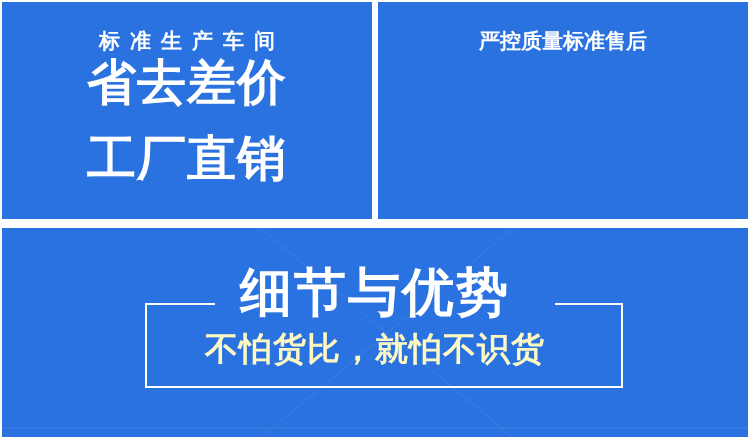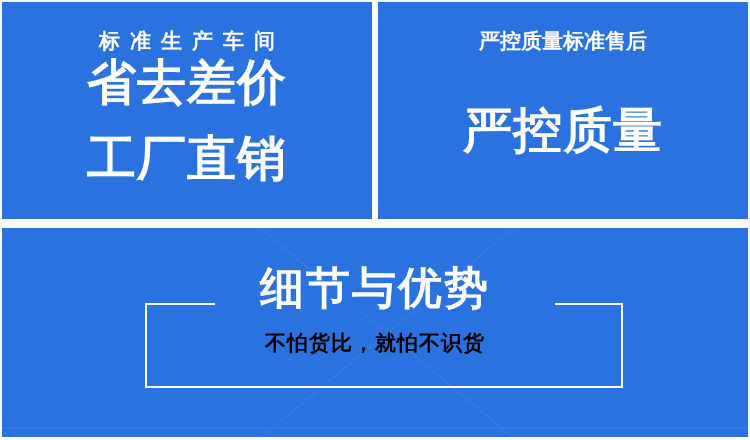--- a/index.html
+++ b/index.html
@@ -109,35 +109,35 @@
     background: #2a72e0;
   }
 
   .bottom-title {
     position: absolute;
     left: 0;
     top: 38px;
     width: 100%;
     text-align: center;
     color: #ffffff;
-    font-size: 44px;
+    font-size: 52px;
     font-weight: 700;
     line-height: 1;
     letter-spacing: 2px;
     white-space: nowrap;
   }
 
   .bottom-subtitle {
     position: absolute;
     left: 0;
     top: 104px;
     width: 100%;
     text-align: center;
-    color: #000000;
-    font-size: 21px;
+    color: #fef9c3;
+    font-size: 33px;
     font-weight: 700;
     line-height: 1;
     letter-spacing: 1px;
     white-space: nowrap;
   }
 </style>
 </head>
 <body>
 
 <div class="banner">
@@ -145,21 +145,20 @@
   <div class="top-row">
 
     <div class="panel panel-left">
       <div class="eyebrow eyebrow-spaced">标准生产车间</div>
       <div class="headline headline-2">省去差价</div>
       <div class="headline headline-1">工厂直销</div>
     </div>
 
     <div class="panel panel-right">
       <div class="eyebrow">严控质量标准售后</div>
-      <div class="headline headline-2">严控质量</div>
     </div>
 
   </div>
 
   <div class="bottom-panel">
 
     <svg class="watermark" viewBox="0 0 746 209" preserveAspectRatio="none">
       <line x1="210" y1="-40" x2="560" y2="250" stroke="#5a93e8" stroke-width="1"></line>
       <line x1="560" y1="-40" x2="210" y2="250" stroke="#5a93e8" stroke-width="1"></line>
       <line x1="0" y1="200" x2="746" y2="200" stroke="#5a93e8" stroke-width="1"></line>

